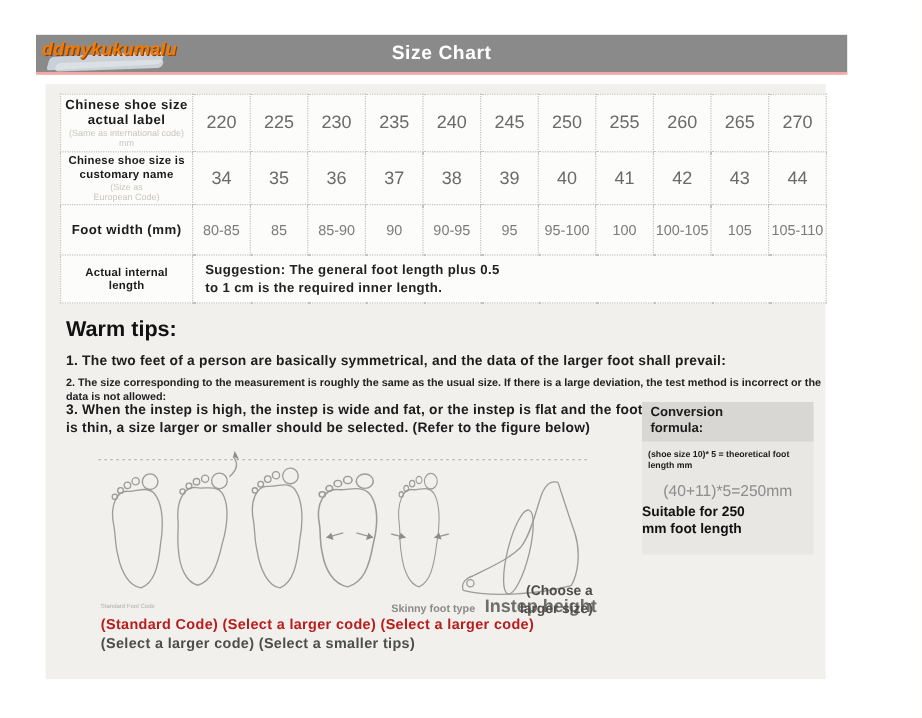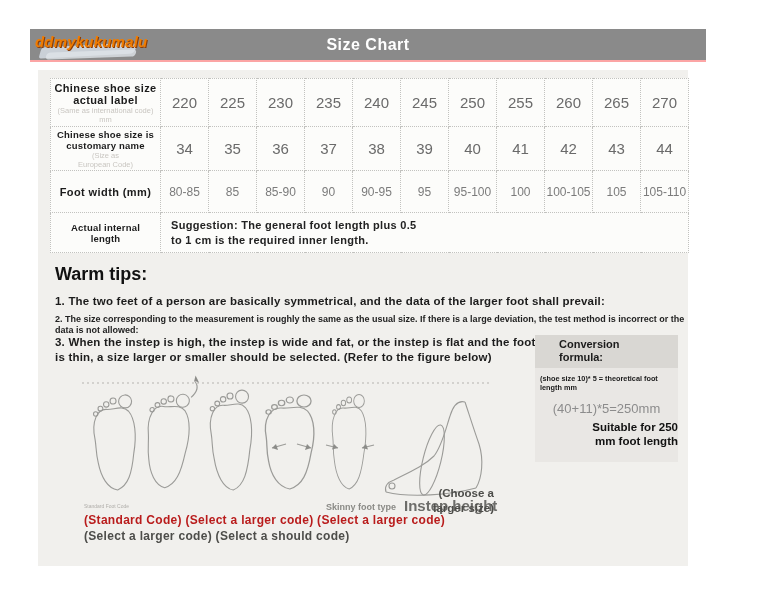--- a/index.html
+++ b/index.html
@@ -42,26 +42,26 @@
   .tips-heading { position:absolute; left:55px; top:264px; font-size:18px; font-weight:bold; color:#111111; }
   .tip1 { position:absolute; left:55px; top:295px; width:645px; font-size:11.5px; font-weight:bold;
     color:#1c1c1c; letter-spacing:0.2px; }
   .tip2 { position:absolute; left:55px; top:314px; width:640px; font-size:9px; font-weight:600;
     color:#222222; line-height:10.5px; }
   .tip3 { position:absolute; left:55px; top:335px; width:492px; font-size:11.5px; font-weight:bold;
     color:#1c1c1c; line-height:14.5px; letter-spacing:0.2px; }
 
   
   .formula-box { position:absolute; left:535px; top:335px; width:143px; height:127px; background:#e9e7e4; }
-  .formula-title { background:#d9d7d3; padding:3px 7px 4px 24px; font-size:11px; font-weight:bold;
+  .formula-title { background:#d9d7d3; padding:3px 7px 4px 7px; font-size:11px; font-weight:bold;
     color:#1b1b1b; line-height:13px; }
   .formula-rule { padding:6px 4px 0 5px; font-size:7.3px; font-weight:bold; color:#1b1b1b; }
   .formula-example { padding:8px 4px 0 5px; font-size:7.8px; color:#9a9792; }
   .formula-calc { padding:9px 0 0 0; text-align:center; font-size:13px; color:#8c8c8c; }
-  .formula-result { padding:4px 0 0 0; text-align:right; font-size:11.5px; font-weight:bold;
+  .formula-result { padding:4px 0 0 0; text-align:left; font-size:11.5px; font-weight:bold;
     color:#111111; line-height:14px; }
 
   
   .feet-svg { position:absolute; left:80px; top:372px; }
   .feet-svg path, .feet-svg circle, .feet-svg ellipse { fill:none; stroke:#9b9b98; stroke-width:1.1; }
   .feet-svg .arrow { fill:#8c8c89; stroke:none; }
   .tiny-label { position:absolute; left:84px; top:503px; font-size:5px; color:#b0aeaa; }
   .mid-label { position:absolute; left:145px; top:500px; font-size:9px; font-weight:600;
     color:#8a8a86; letter-spacing:0.3px; }
   .skinny-label { position:absolute; left:326px; top:502px; font-size:9px; font-weight:600; color:#8a8a86; }
@@ -244,19 +244,19 @@
       <path d="M 385,30 C 389,42 394,58 399,72 C 404,88 402,106 396,116"></path>
       <ellipse cx="352" cy="88" rx="9" ry="36" transform="rotate(14 352 88)"></ellipse>
       <circle cx="312" cy="114" r="3"></circle>
     </g>
   </svg>
 
   <div class="tiny-label">Standard Foot Code</div>
   <div class="skinny-label">Skinny foot type</div>
   <div class="instep-label">Instep height</div>
   <div class="codes-line1">(Standard Code) (Select a larger code) (Select a larger code)</div>
-  <div class="codes-line2">(Select a larger code) (Select a should code)</div>
+  <div class="codes-line2">(Select a larger code) (Select a smaller tips)</div>
   <div class="choose-label">
     <div>(Choose a</div>
     <div>larger size)</div>
   </div>
 
 </div>
 
 </body></html>

